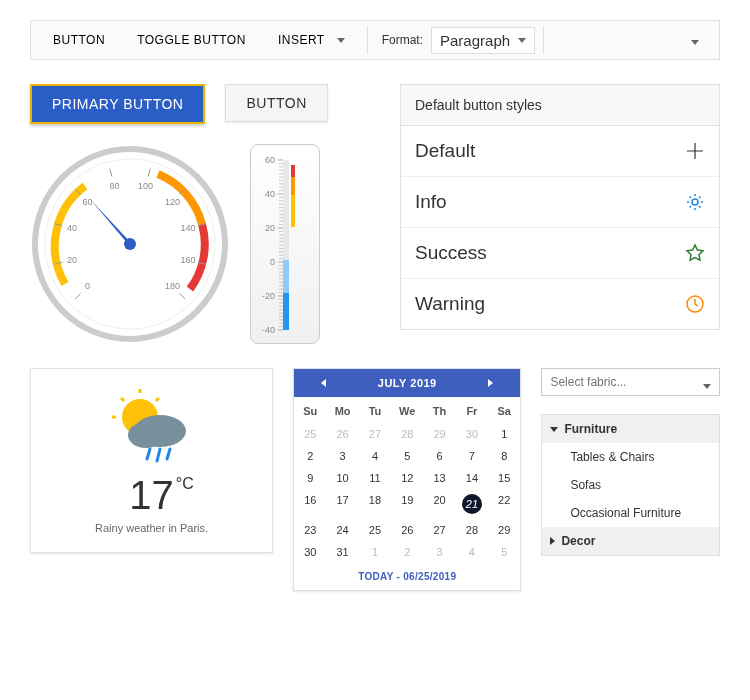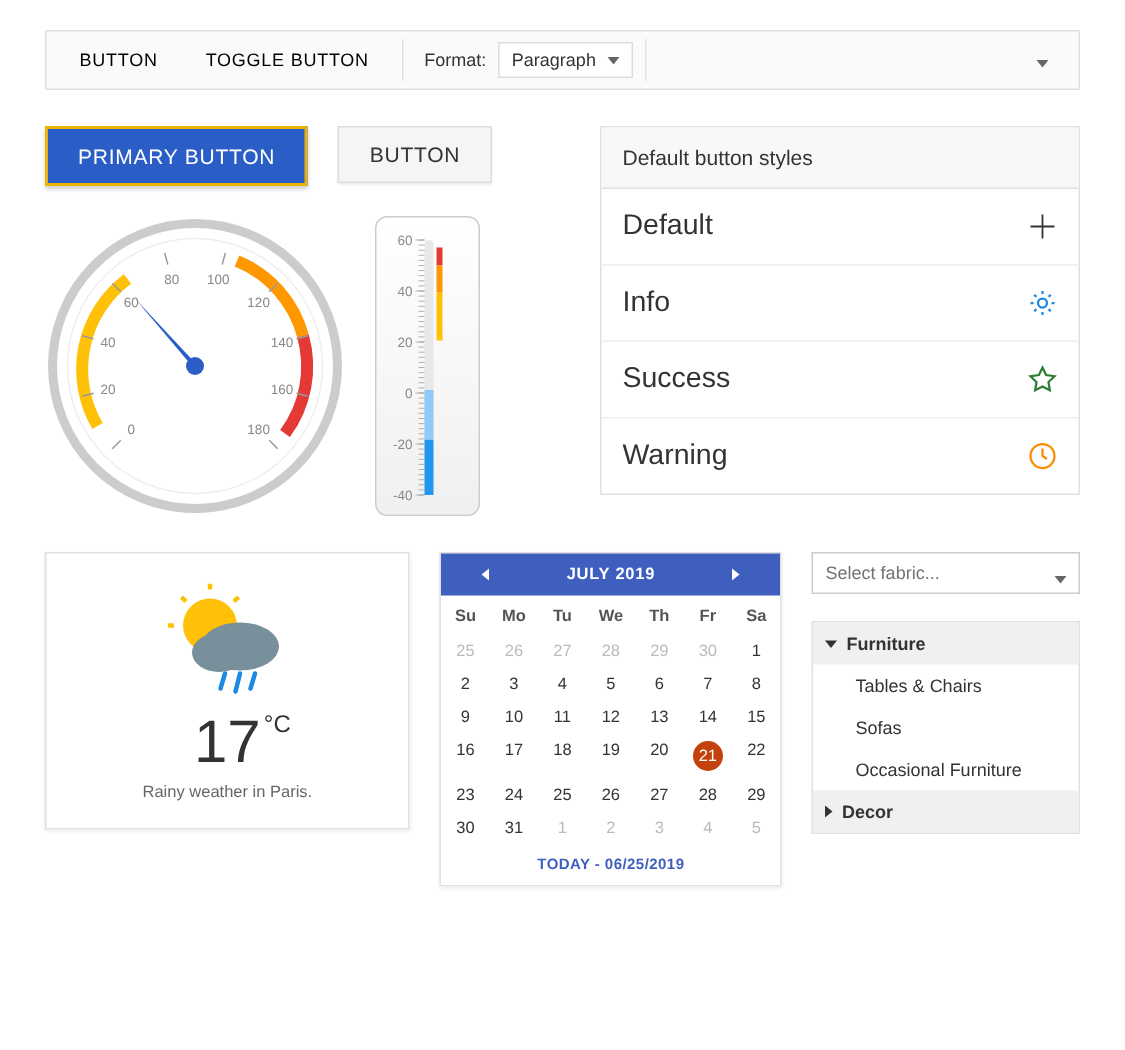--- a/index.html
+++ b/index.html
@@ -3,21 +3,21 @@
 <meta charset="utf-8">
 <style>
 * { box-sizing: border-box; margin: 0; padding: 0; }
 body { font-family: Arial, Helvetica, sans-serif; font-size: 13px; color: #333; background: #fff; width: 750px; padding: 20px 30px; }
 
 
 .toolbar { display: flex; align-items: center; border: 1px solid #e0e0e0; background: #fafafa; height: 40px; padding: 0 8px; gap: 4px; }
 .toolbar-btn { background: transparent; border: none; padding: 8px 14px; font-size: 12px; letter-spacing: 0.5px; cursor: pointer; display: flex; align-items: center; gap: 12px; }
 .toolbar-sep { width: 1px; height: 28px; background: #e0e0e0; margin: 0 4px; }
 .toolbar-label { font-size: 12px; margin: 0 4px 0 6px; }
-.toolbar-select { display: flex; align-items: center; border: 1px solid #ddd; background: #fff; padding: 4px 8px; font-size: 12px; gap: 8px; cursor: pointer; }
+.toolbar-select { display: flex; align-items: center; border: 1px solid #ddd; background: #fff; padding: 4px 8px; font-size: 15px; gap: 8px; cursor: pointer; }
 .toolbar-last { margin-left: auto; padding: 8px 12px; cursor: pointer; }
 .chevron-down { width: 0; height: 0; border-left: 4px solid transparent; border-right: 4px solid transparent; border-top: 5px solid #666; display: inline-block; }
 
 
 .row2 { display: flex; margin-top: 24px; gap: 20px; }
 .col-left { width: 350px; }
 .col-right { flex: 1; }
 .btn-row { display: flex; gap: 20px; align-items: flex-start; }
 .btn-primary { background: #2B5DC7; color: #fff; border: 2px solid #eab308; padding: 10px 20px; font-size: 14px; letter-spacing: 0.5px; cursor: pointer; box-shadow: 0 2px 3px rgba(0,0,0,0.2); }
 .btn-secondary { background: #f5f5f5; color: #333; border: 1px solid #ddd; padding: 10px 20px; font-size: 14px; letter-spacing: 0.5px; cursor: pointer; box-shadow: 0 1px 2px rgba(0,0,0,0.1); }
@@ -47,39 +47,43 @@
 
 .calendar { width: 230px; border: 1px solid #e0e0e0; box-shadow: 0 1px 3px rgba(0,0,0,0.1); }
 .cal-header { background: #3F5FBF; color: #fff; display: flex; align-items: center; justify-content: space-between; padding: 8px 27px; font-size: 11px; font-weight: bold; letter-spacing: 0.5px; }
 .cal-nav { cursor: pointer; width: 0; height: 0; }
 .cal-prev { border-top: 4px solid transparent; border-bottom: 4px solid transparent; border-right: 5px solid #fff; }
 .cal-next { border-top: 4px solid transparent; border-bottom: 4px solid transparent; border-left: 5px solid #fff; }
 .cal-grid { display: grid; grid-template-columns: repeat(7, 1fr); text-align: center; font-size: 11px; }
 .cal-dow { padding: 8px 0 6px; font-weight: bold; color: #555; }
 .cal-day { padding: 5px 0; color: #333; cursor: pointer; position: relative; }
 .cal-day.muted { color: #bbb; }
-.cal-day.selected span { background: #c2410c; color: #fff; border-radius: 50%; width: 20px; height: 20px; display: inline-flex; align-items: center; justify-content: center; }
+.cal-day.selected span { background: #0f172a; color: #fff; border-radius: 50%; width: 20px; height: 20px; display: inline-flex; align-items: center; justify-content: center; font-style: italic; }
 .cal-footer { text-align: center; padding: 8px; font-size: 10px; color: #3F5FBF; font-weight: bold; letter-spacing: 0.3px; cursor: pointer; }
 
 .tree-col { width: 180px; }
 .combo { border: 1px solid #ccc; background: #fff; padding: 6px 8px; display: flex; align-items: flex-end; justify-content: space-between; font-size: 12px; color: #737373; cursor: pointer; }
 .tree { margin-top: 18px; border: 1px solid #e0e0e0; font-size: 12px; }
 .tree-item { padding: 7px 8px; display: flex; align-items: center; gap: 6px; cursor: pointer; }
 .tree-item.parent { background: #f0f0f0; font-weight: bold; }
 .tree-item.child { padding-left: 28px; }
 .arrow { width: 0; height: 0; display: inline-block; }
 .arrow.down { border-left: 4px solid transparent; border-right: 4px solid transparent; border-top: 5px solid #333; }
 .arrow.right { border-top: 4px solid transparent; border-bottom: 4px solid transparent; border-left: 5px solid #333; }
 </style>
 </head>
 <body>
 
 <div class="toolbar">
   <button class="toolbar-btn">BUTTON</button>
   <button class="toolbar-btn">TOGGLE BUTTON</button>
+  <button class="toolbar-btn">
+    <span>INSERT</span>
+    <span class="chevron-down"></span>
+  </button>
   <div class="toolbar-sep"></div>
   <span class="toolbar-label">Format:</span>
   <div class="toolbar-select">
     <span>Paragraph</span>
     <span class="chevron-down"></span>
   </div>
   <div class="toolbar-sep"></div>
   <div class="toolbar-last">
     <span class="chevron-down"></span>
   </div>

